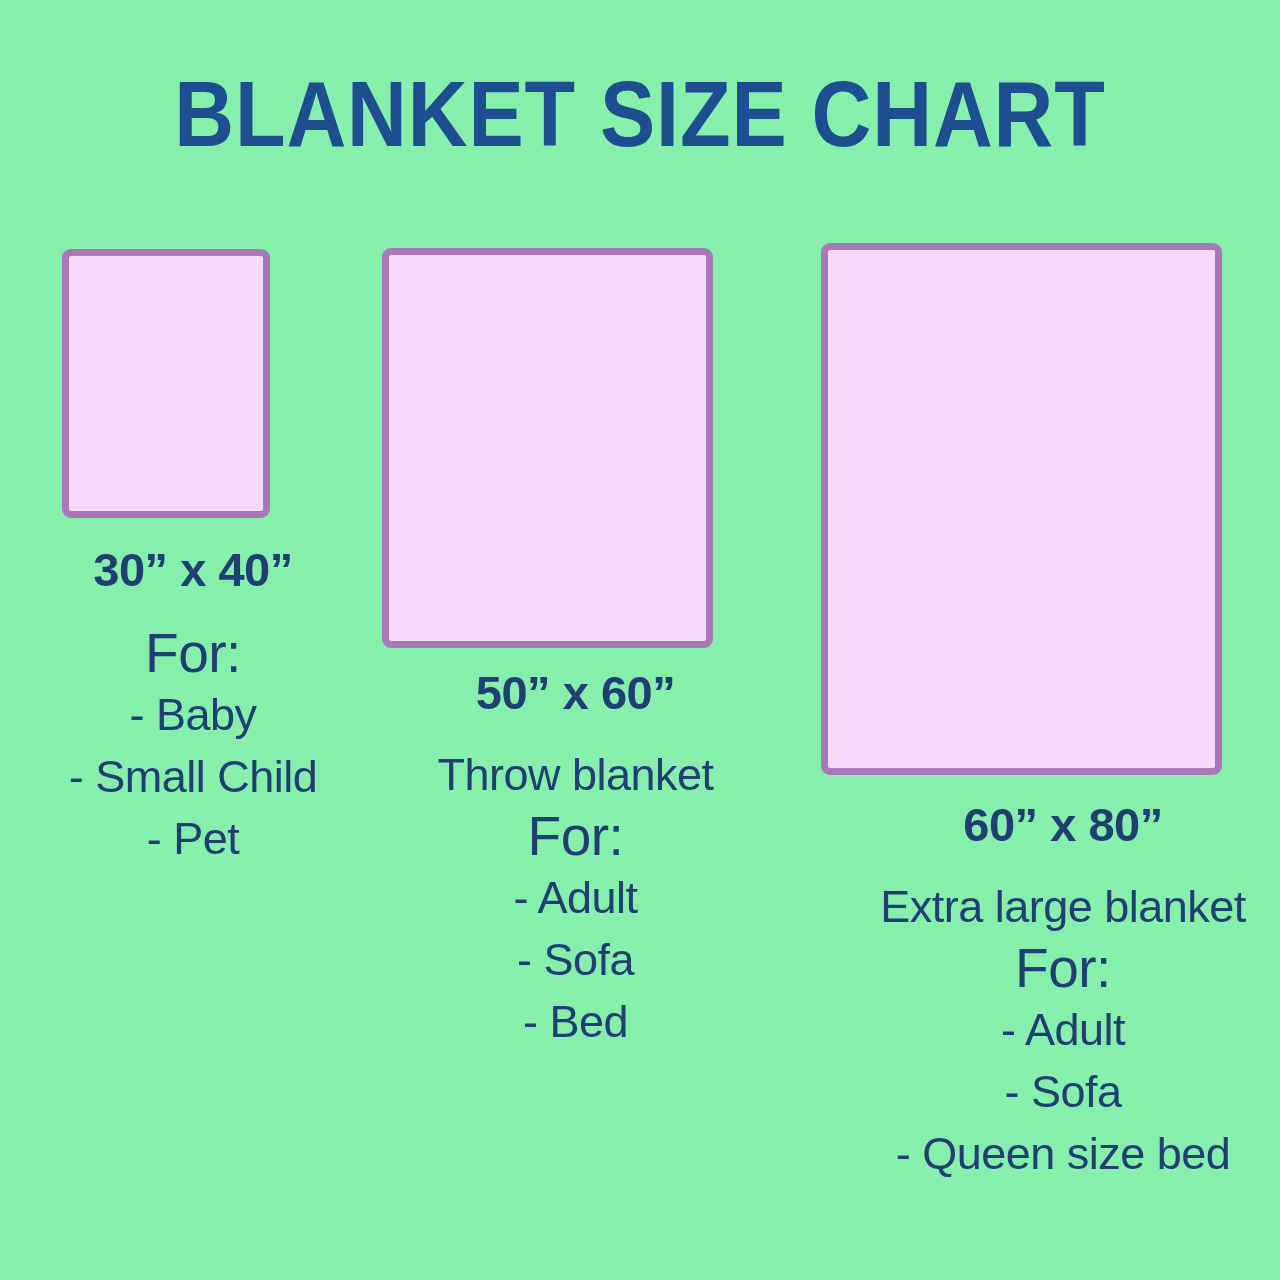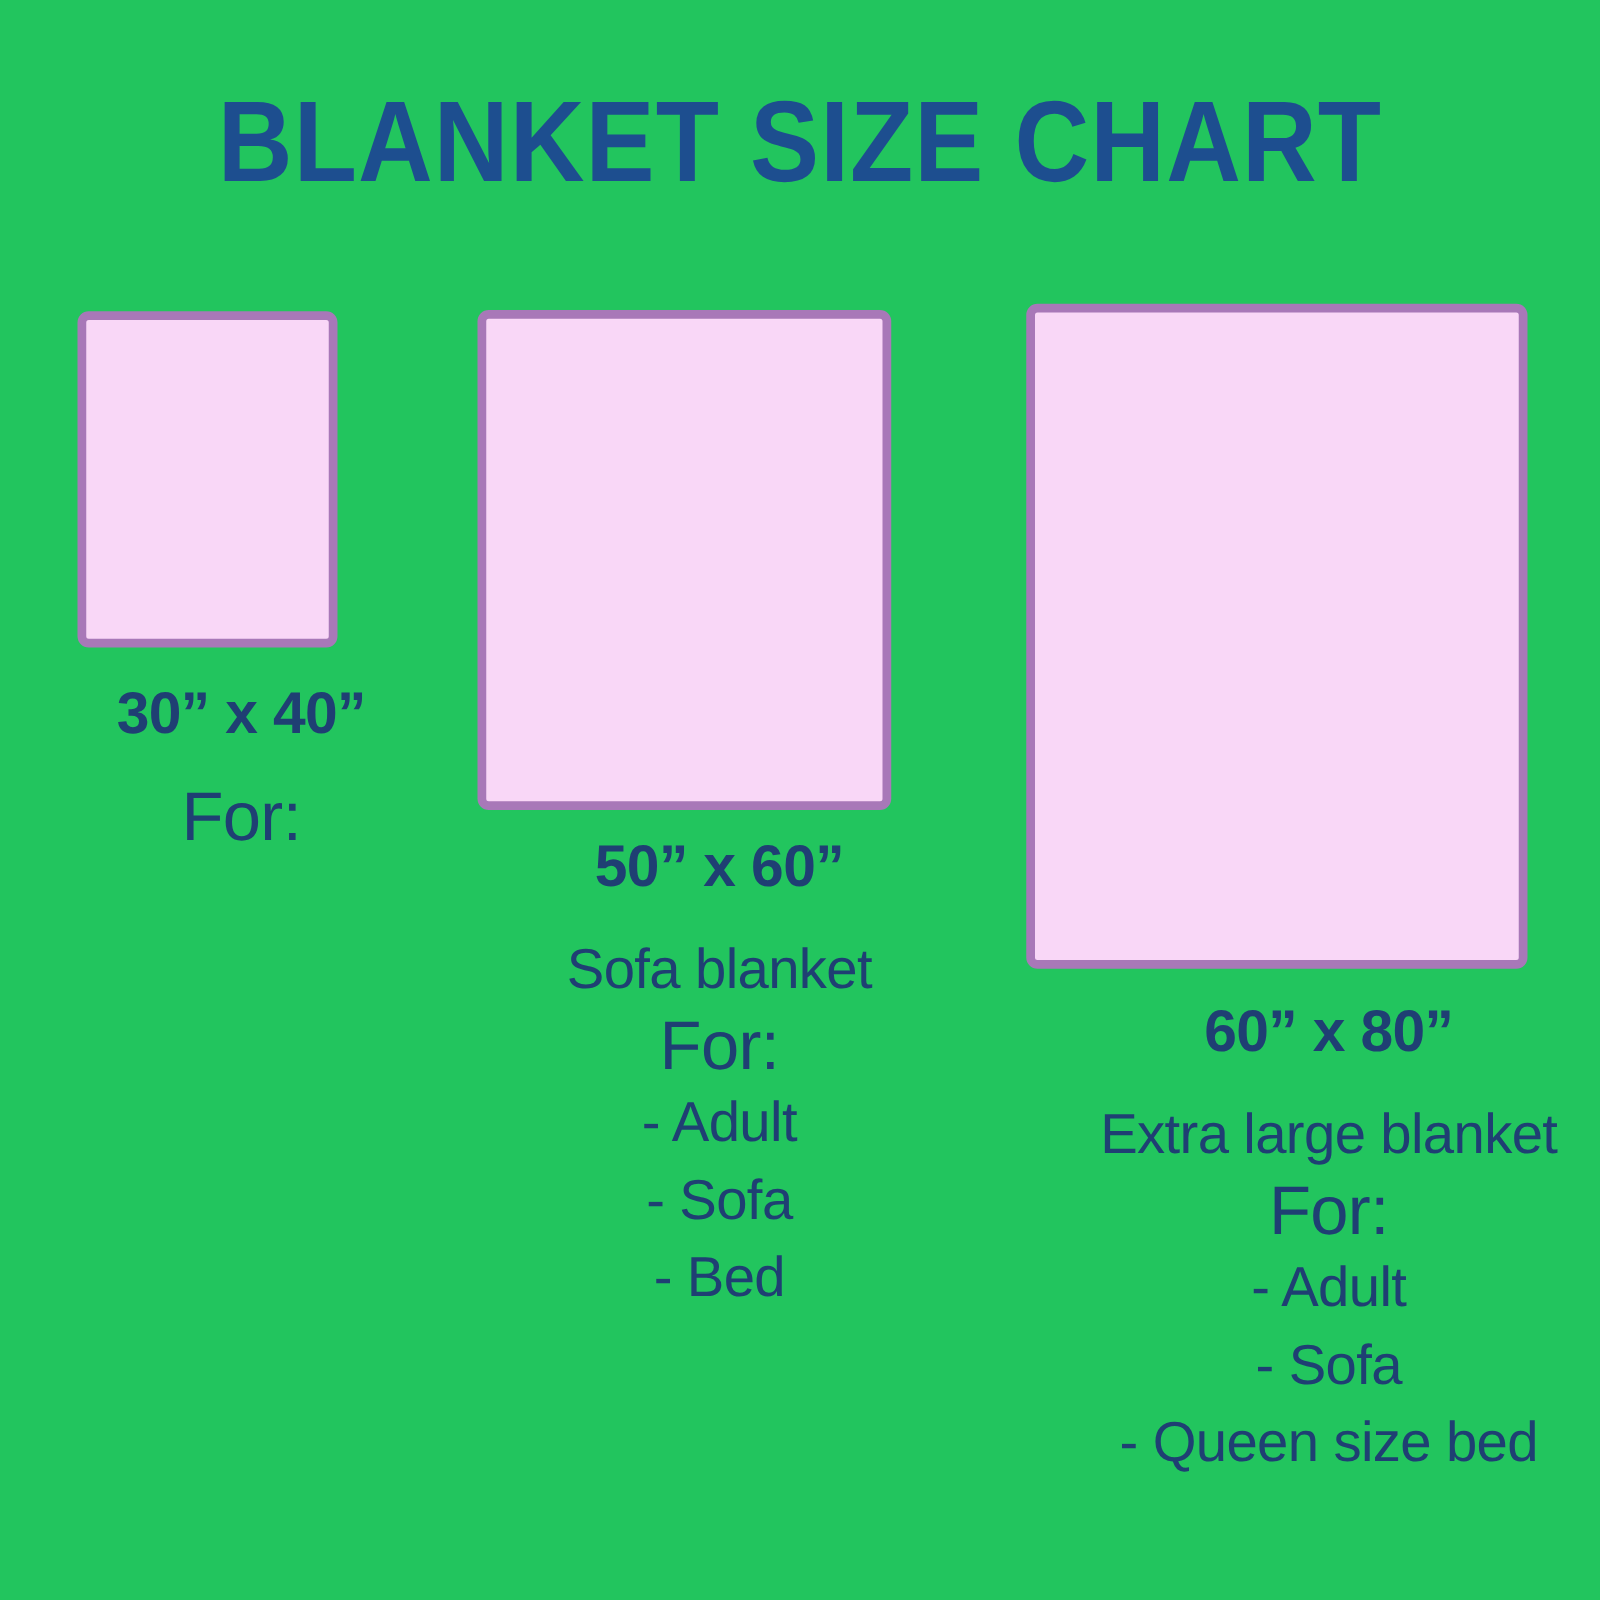--- a/index.html
+++ b/index.html
@@ -10,21 +10,21 @@
     width: 1280px;
     height: 1280px;
     background: #ffffff;
     font-family: "Liberation Sans", sans-serif;
     overflow: hidden;
   }
   #chart-root {
     position: relative;
     width: 1280px;
     height: 1280px;
-    background: #22c55e;
+    background: #86efac;
   }
 
   
   .chart-title {
     position: absolute;
     left: 0;
     top: 66px;
     width: 1280px;
     text-align: center;
     color: #1d4e8f;
@@ -108,25 +108,30 @@
 
   <div class="swatch" id="swatch-small"></div>
 
   <div class="swatch" id="swatch-throw"></div>
 
   <div class="swatch" id="swatch-xlarge"></div>
 
   <div class="column" id="column-small">
     <div class="dimension-label">30” x 40”</div>
     <div class="for-label">For:</div>
+    <ul class="use-list">
+      <li class="use-item">- Baby</li>
+      <li class="use-item">- Small Child</li>
+      <li class="use-item">- Pet</li>
+    </ul>
   </div>
 
   <div class="column" id="column-throw">
     <div class="dimension-label">50” x 60”</div>
-    <div class="type-label">Sofa blanket</div>
+    <div class="type-label">Throw blanket</div>
     <div class="for-label">For:</div>
     <ul class="use-list">
       <li class="use-item">- Adult</li>
       <li class="use-item">- Sofa</li>
       <li class="use-item">- Bed</li>
     </ul>
   </div>
 
   <div class="column" id="column-xlarge">
     <div class="dimension-label">60” x 80”</div>

